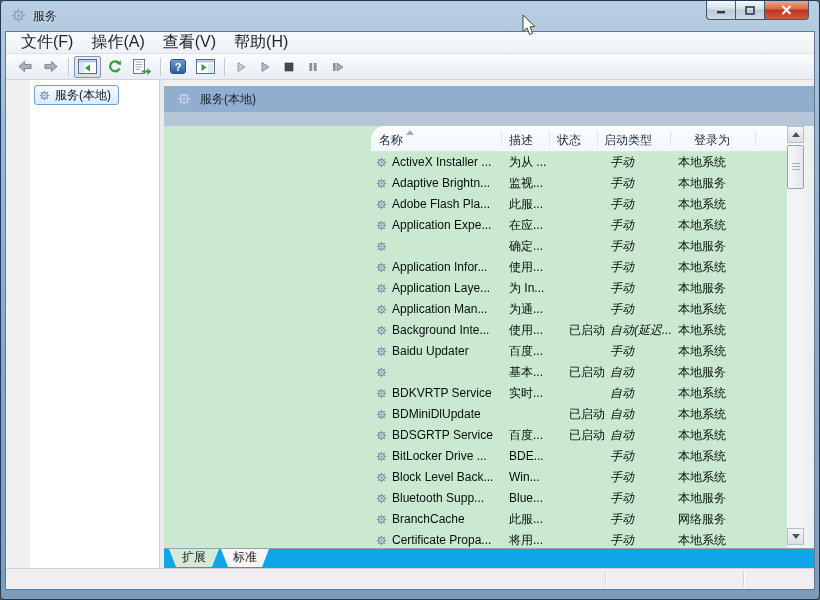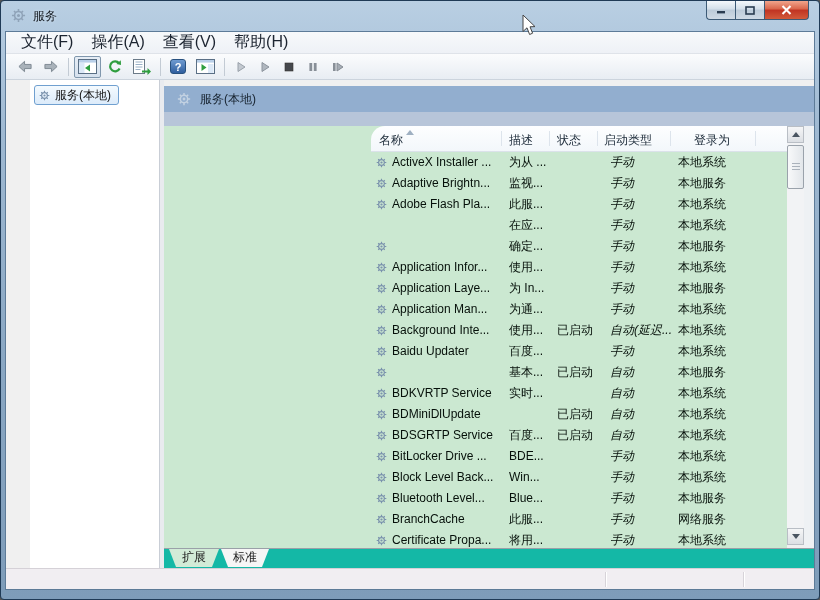--- a/index.html
+++ b/index.html
@@ -54,35 +54,35 @@
     border-bottom:1px solid #dbe2ea;border-top-left-radius:14px;font-size:12px;color:#22303e;}
   .hcell{position:absolute;top:6px;}
   .hsep{position:absolute;top:5px;width:1px;height:15px;background:#dde4ec;}
   .sortasc{position:absolute;left:35px;top:4px;width:0;height:0;border-left:4px solid transparent;
     border-right:4px solid transparent;border-bottom:5px solid #9fb0c2;}
   .tbody{position:absolute;left:0;top:26px;right:0;bottom:0;font-size:12px;color:#06100a;}
   .trow{position:relative;height:21px;line-height:21px;white-space:nowrap;}
   .cell{position:absolute;top:0;height:21px;overflow:hidden;}
   .c-namewrap{left:5px;width:131px;display:flex;align-items:center;gap:5px;}
   .c-desc{left:138px;width:45px;}
-  .c-status{left:186px;width:46px;}
+  .c-status{left:198px;width:46px;}
   .c-startup{left:239px;width:66px;font-style:italic;}
   .c-logon{left:307px;width:90px;}
   .gear{flex:0 0 auto;}
   
   .sbtn{position:absolute;left:0;width:17px;height:17px;background:linear-gradient(180deg,#f5f6f7,#dcdfe4);
     border:1px solid #b9bec5;display:flex;align-items:center;justify-content:center;}
   .sbtn.up{top:0;} .sbtn.down{bottom:0;}
   .arr-up{width:0;height:0;border-left:4px solid transparent;border-right:4px solid transparent;border-bottom:5px solid #4a5561;}
   .arr-dn{width:0;height:0;border-left:4px solid transparent;border-right:4px solid transparent;border-top:5px solid #4a5561;}
   .sthumb{position:absolute;left:0;top:19px;width:17px;height:44px;border:1px solid #9aa2ab;border-radius:2px;
     background:linear-gradient(90deg,#f8f9fa,#e2e6ea);}
   .grip{position:absolute;left:4px;top:17px;width:8px;height:1px;background:#aab2bb;box-shadow:0 3px 0 #aab2bb,0 6px 0 #aab2bb;}
   
-  .tabstrip{height:20px;background:#14b8a6;border-top:1px solid #9aa0a8;position:relative;}
+  .tabstrip{height:20px;background:#0ea5e9;border-top:1px solid #9aa0a8;position:relative;}
   .tab{position:absolute;top:0;height:18px;font-size:12px;line-height:17px;text-align:center;color:#222;
     clip-path:polygon(0 0,100% 0,calc(100% - 7px) 100%,7px 100%);}
   .tab.active{left:5px;width:50px;background:#d2ebd7;}
   .tab.idle{left:57px;width:48px;background:#f6f6f6;}
   
   .statusbar{height:21px;background:#f1eef2;border-top:1px solid #d5d1d7;position:relative;}
   .ssep{position:absolute;top:3px;width:1px;height:15px;background:#d7d3d9;box-shadow:1px 0 0 #fff;}
   
   .cursor{position:absolute;left:521px;top:13px;z-index:50;pointer-events:none;}
 </style>
@@ -295,20 +295,30 @@
   </svg>
 <span class="c-name">Adobe Flash Pla...</span>
                   </span>
     <span class="cell c-desc">此服...</span>
     <span class="cell c-status"></span>
     <span class="cell c-startup">手动</span>
     <span class="cell c-logon">本地系统</span>
   </div>
 
   <div class="trow">
+    <span class="cell c-namewrap">
+  <svg class="gear" width="11" height="11" viewBox="0 0 16 16">
+    <g stroke="#7b93ad" stroke-width="1.7" fill="none">
+      <circle cx="8" cy="8" r="4.2"></circle>
+      <path d="M8 1v3 M8 12v3 M1 8h3 M12 8h3 M3.2 3.2l2 2 M10.8 10.8l2 2 M12.8 3.2l-2 2 M5.2 10.8l-2 2"></path>
+    </g>
+    <circle cx="8" cy="8" r="1.6" fill="#7b93ad"></circle>
+  </svg>
+<span class="c-name">Application Expe...</span>
+                  </span>
     <span class="cell c-desc">在应...</span>
     <span class="cell c-status"></span>
     <span class="cell c-startup">手动</span>
     <span class="cell c-logon">本地系统</span>
   </div>
 
   <div class="trow">
     <span class="cell c-namewrap">
   <svg class="gear" width="11" height="11" viewBox="0 0 16 16">
     <g stroke="#7b93ad" stroke-width="1.7" fill="none">
@@ -512,21 +522,21 @@
 
   <div class="trow">
     <span class="cell c-namewrap">
   <svg class="gear" width="11" height="11" viewBox="0 0 16 16">
     <g stroke="#7b93ad" stroke-width="1.7" fill="none">
       <circle cx="8" cy="8" r="4.2"></circle>
       <path d="M8 1v3 M8 12v3 M1 8h3 M12 8h3 M3.2 3.2l2 2 M10.8 10.8l2 2 M12.8 3.2l-2 2 M5.2 10.8l-2 2"></path>
     </g>
     <circle cx="8" cy="8" r="1.6" fill="#7b93ad"></circle>
   </svg>
-<span class="c-name">Bluetooth Level...</span>
+<span class="c-name">Bluetooth Supp...</span>
                   </span>
     <span class="cell c-desc">Blue...</span>
     <span class="cell c-status"></span>
     <span class="cell c-startup">手动</span>
     <span class="cell c-logon">本地服务</span>
   </div>
 
   <div class="trow">
     <span class="cell c-namewrap">
   <svg class="gear" width="11" height="11" viewBox="0 0 16 16">

